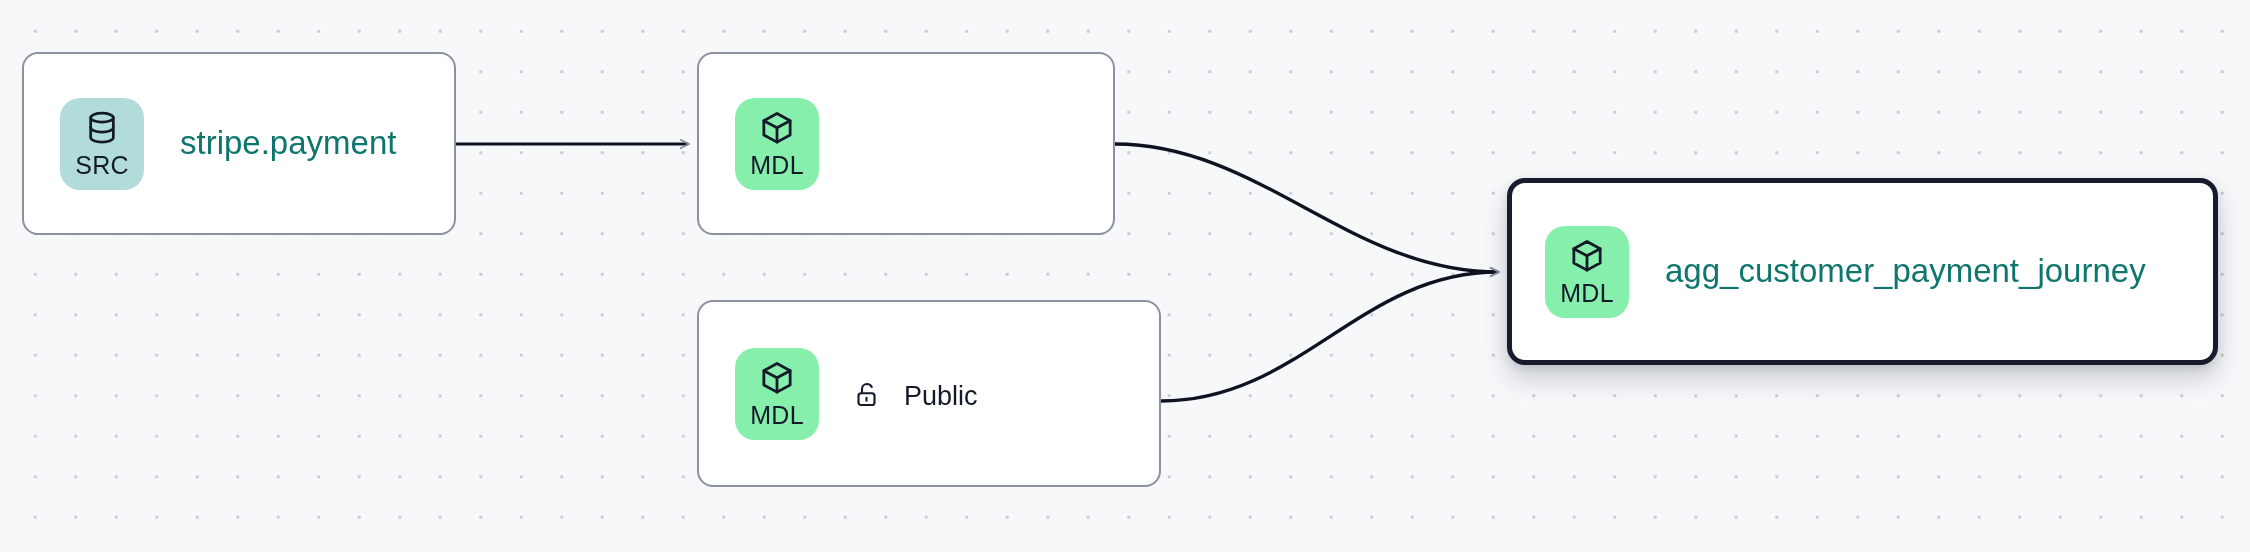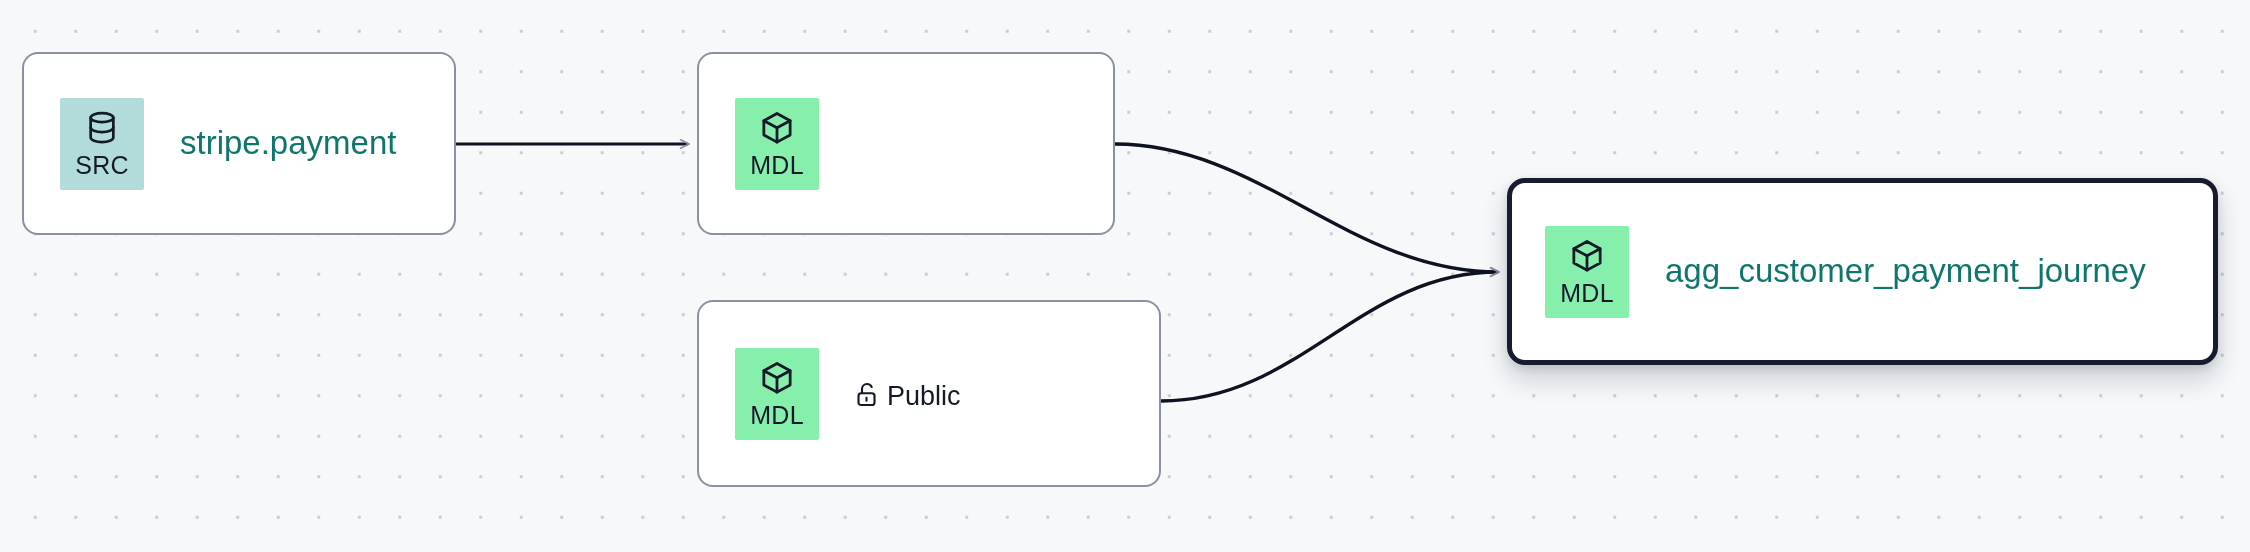--- a/index.html
+++ b/index.html
@@ -37,21 +37,21 @@
     z-index: 2;
   }
   .node.selected {
     border: 5px solid #161b2e;
     border-radius: 18px;
     box-shadow: 0 14px 26px rgba(30,38,60,0.20), 0 3px 8px rgba(30,38,60,0.12);
   }
   .badge {
     width: 84px;
     height: 92px;
-    border-radius: 2px;
+    border-radius: 20px;
     display: flex;
     flex-direction: column;
     align-items: center;
     justify-content: center;
     flex: 0 0 auto;
   }
   .badge.src { background: #b2dcd9; }
   .badge.mdl { background: #86efac; }
   .badge svg { display: block; }
   .badge-text {
@@ -71,21 +71,21 @@
   .node-title {
     font-size: 33px;
     color: #0f766e;
     line-height: 1.18;
     white-space: nowrap;
     font-weight: 400;
   }
   .node-sub {
     display: flex;
     align-items: center;
-    gap: 9px;
+    gap: 26px;
     margin-top: 6px;
   }
   .node-sub-text {
     font-size: 27px;
     color: #151a2b;
     line-height: 1.1;
     white-space: nowrap;
   }
   .lock-icon { display: block; flex: 0 0 auto; }
 

